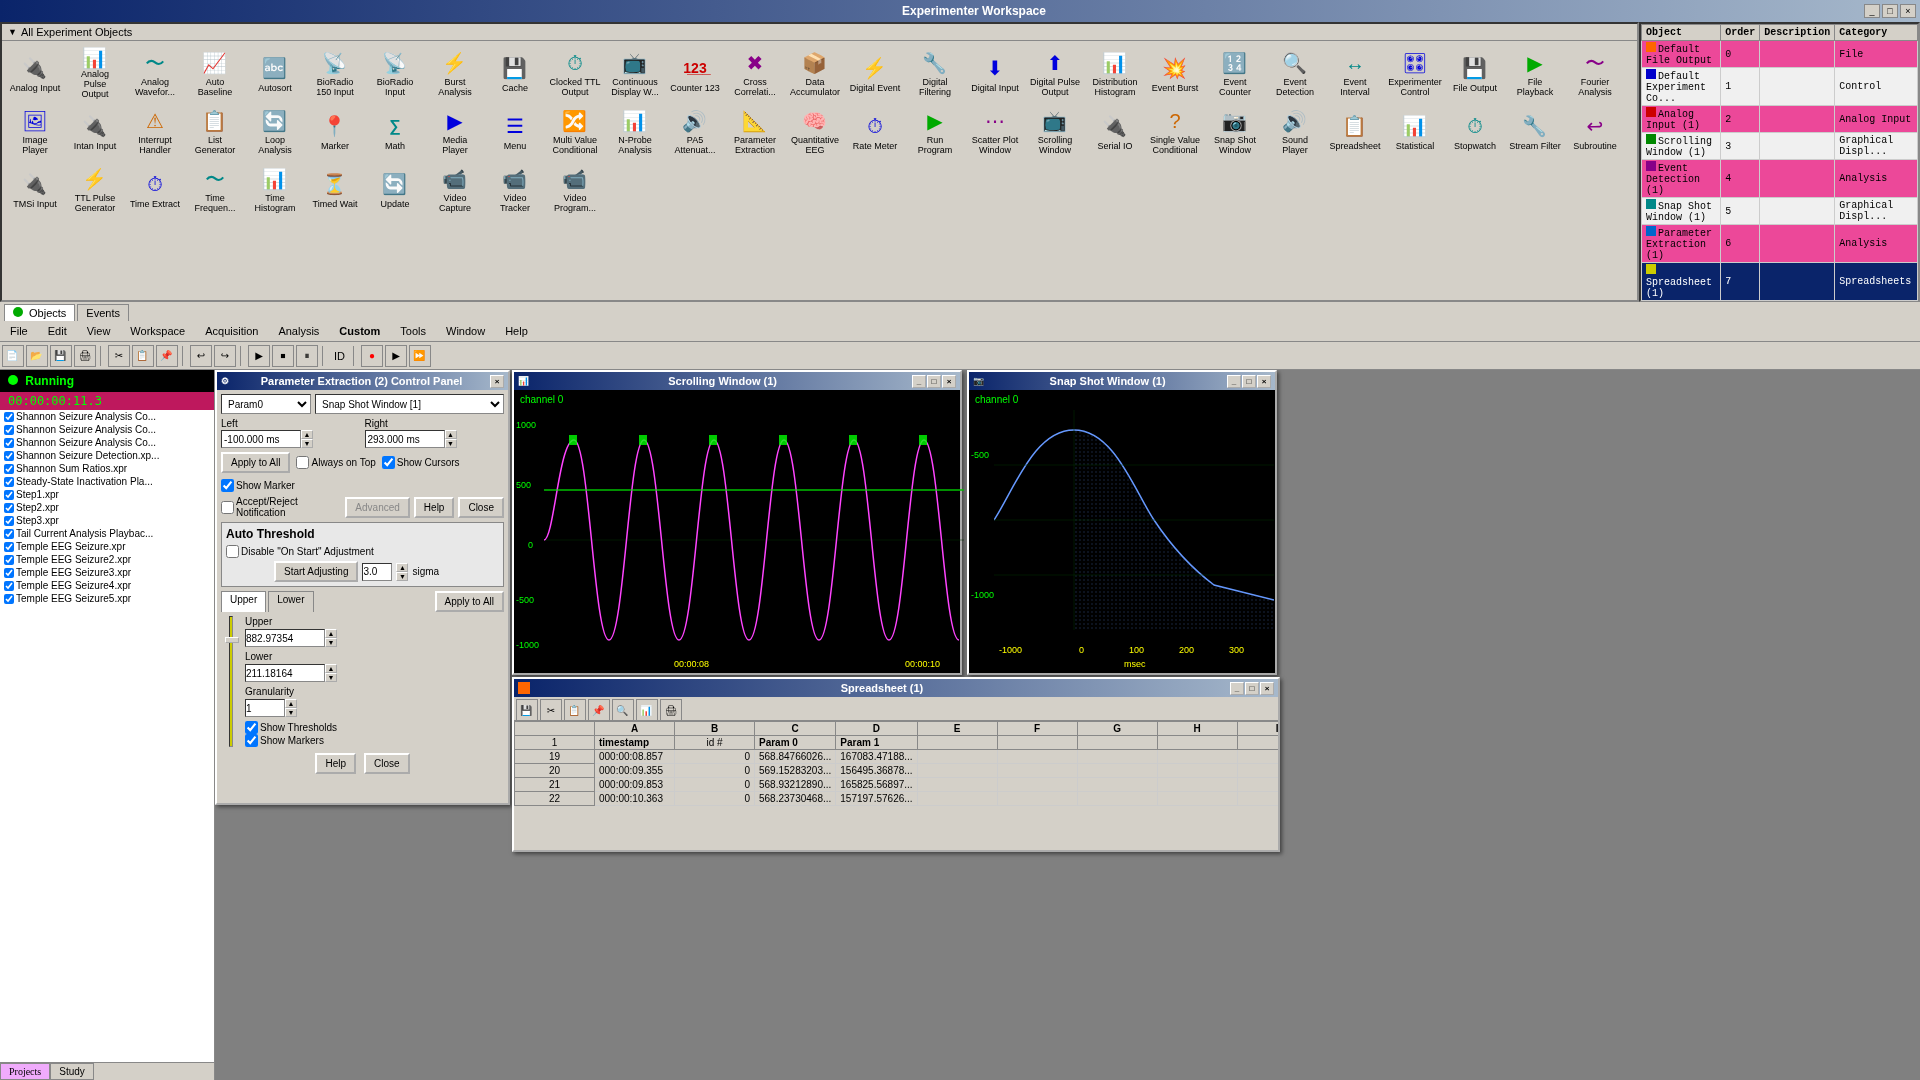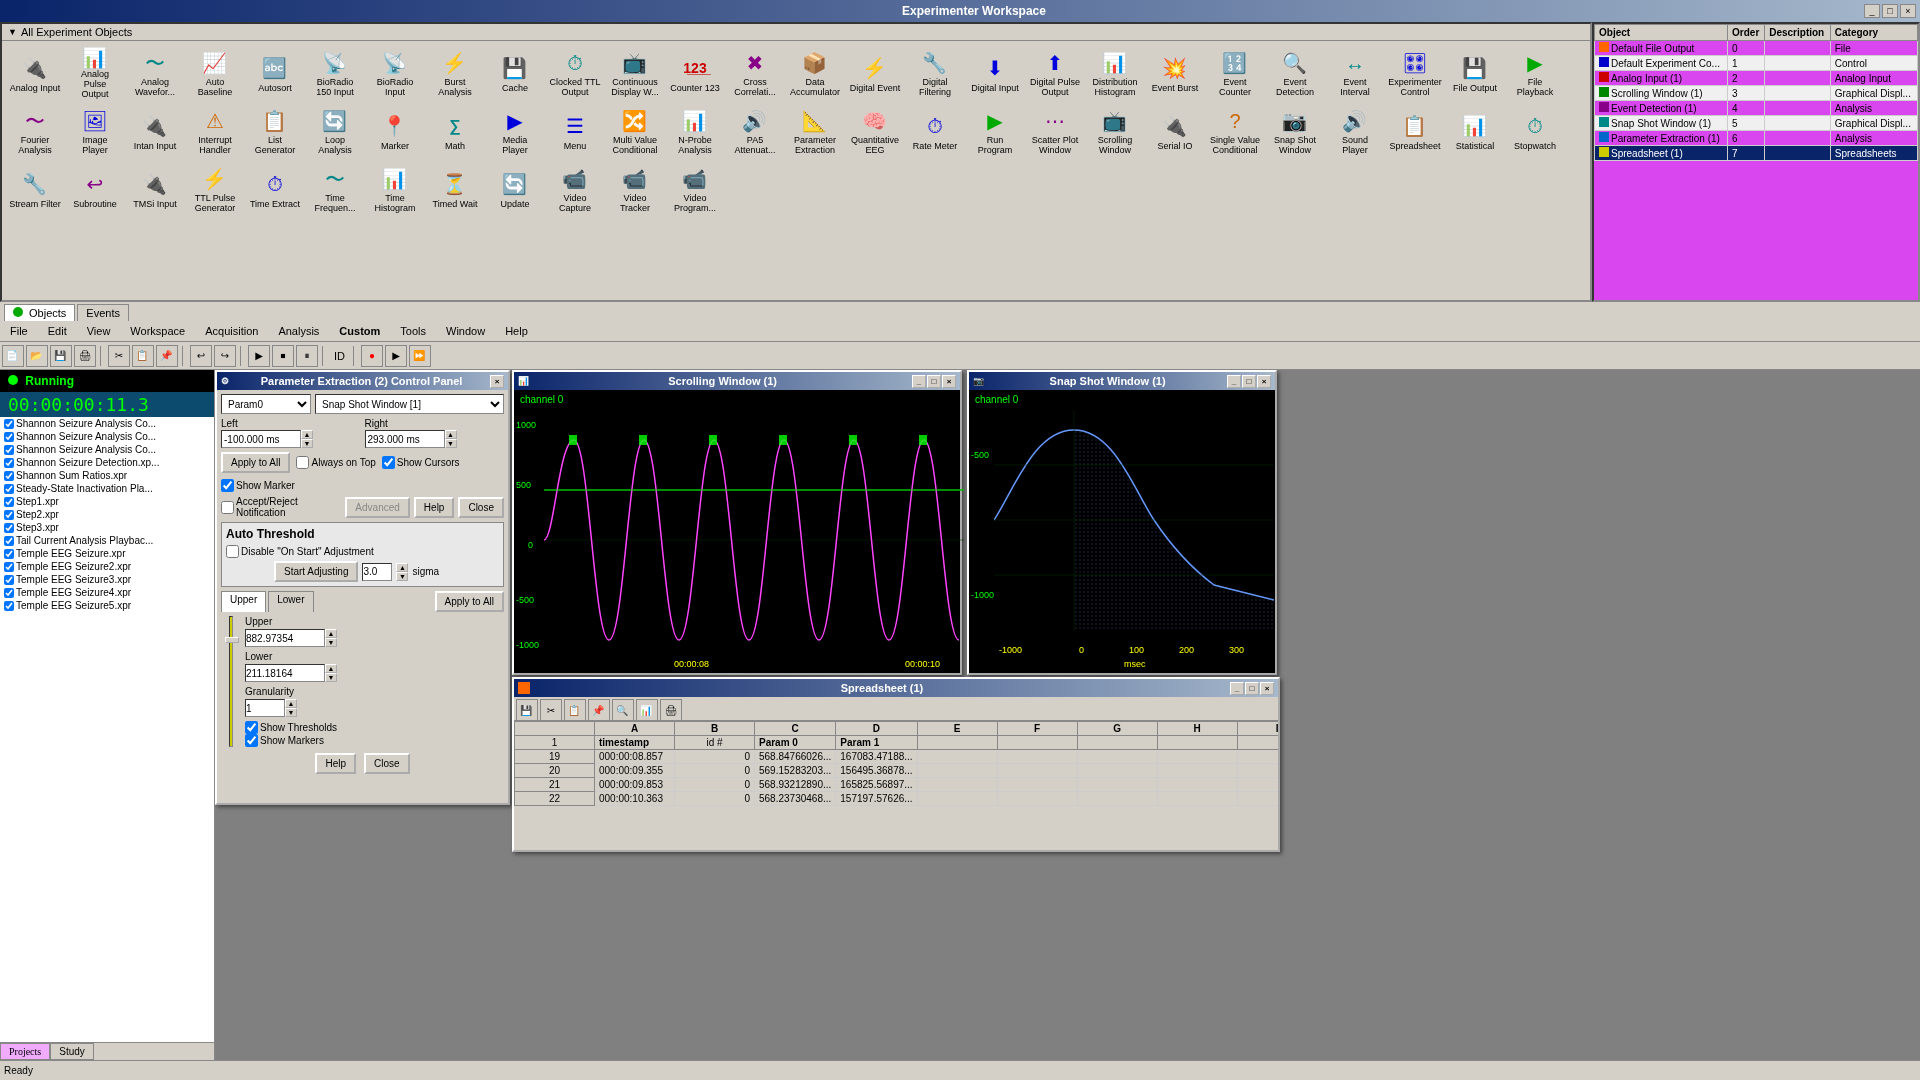--- a/index.html
+++ b/index.html
@@ -10,21 +10,21 @@
     .title-bar-text { font-size: 12px; font-weight: bold; flex: 1; text-align: center; }
     .title-bar-controls { display: flex; gap: 2px; }
     .title-bar-btn { width: 16px; height: 14px; background: #d4d0c8; border: 1px solid #888; font-size: 9px; display: flex; align-items: center; justify-content: center; cursor: pointer; color: black; }
 
     
     .main-container { display: flex; flex-direction: column; height: calc(1080px - 22px); }
     
     
     .top-section { display: flex; height: 280px; }
     .icons-panel { flex: 1; background: #d4d0c8; border: 2px inset #888; overflow: hidden; position: relative; }
-    .objects-panel { width: 328px; background: #d946ef; border: 2px inset #888; display: flex; flex-direction: column; }
+    .objects-panel { width: 281px; background: #ec4899; border: 2px inset #888; display: flex; flex-direction: column; font-family: Liberation Mono, monospace; }
     
     
     .icon-grid { display: flex; flex-wrap: wrap; padding: 4px; gap: 2px; overflow: hidden; }
     .icon-item { width: 58px; height: 56px; display: flex; flex-direction: column; align-items: center; justify-content: center; font-size: 9px; text-align: center; cursor: pointer; border: 1px solid transparent; padding: 2px; }
     .icon-img { width: 32px; height: 32px; display: flex; align-items: center; justify-content: center; font-size: 20px; }
     .icon-label { font-size: 9px; text-align: center; line-height: 1.1; }
 
     
     .obj-table { width: 100%; border-collapse: collapse; font-size: 10px; }
     .obj-table th { background: #d4d0c8; border: 1px solid #888; padding: 2px 4px; text-align: left; }
@@ -46,21 +46,21 @@
     .tb-btn { width: 22px; height: 22px; background: #d4d0c8; border: 1px solid #888; display: flex; align-items: center; justify-content: center; font-size: 10px; cursor: pointer; }
     .tb-separator { width: 4px; border-left: 1px solid #888; height: 20px; margin: 0 2px; }
     .tb-label { font-size: 11px; padding: 0 4px; }
 
     
     .work-area { display: flex; flex: 1; overflow: hidden; }
     
     
     .left-panel { width: 215px; display: flex; flex-direction: column; border-right: 1px solid #888; }
     .running-indicator { background: #000; color: #00ff00; padding: 4px 8px; font-size: 12px; font-weight: bold; }
-    .timer-display { background: #0c4a6e; color: #00ff00; padding: 2px 8px; font-size: 18px; font-family: monospace; }
+    .timer-display { background: #be185d; color: #00ff00; padding: 2px 8px; font-size: 12px; font-family: monospace; }
     .file-list { flex: 1; background: white; overflow-y: auto; font-size: 10px; }
     .file-item { padding: 1px 4px; display: flex; align-items: center; gap: 2px; }
     .file-checkbox { width: 10px; height: 10px; }
     .projects-tabs { display: flex; background: #d4d0c8; border-top: 1px solid #888; }
     .proj-tab { padding: 2px 8px; font-size: 10px; border: 1px solid #888; cursor: pointer; background: #d4d0c8; }
     .proj-tab.active { background: #f0abfc; font-family: Liberation Serif, serif; }
     
     
     .right-work { flex: 1; background: #808080; position: relative; overflow: hidden; }
 
@@ -895,17 +895,14 @@
                   <td></td>
               </tr>
             </tbody>
           </table>
         </div>
       </div>
 
     </div>
   </div>
 
-  <div class="status-bar">
-    <span>Ready</span>
-  </div>
 
 </div>
 
 </body></html>

